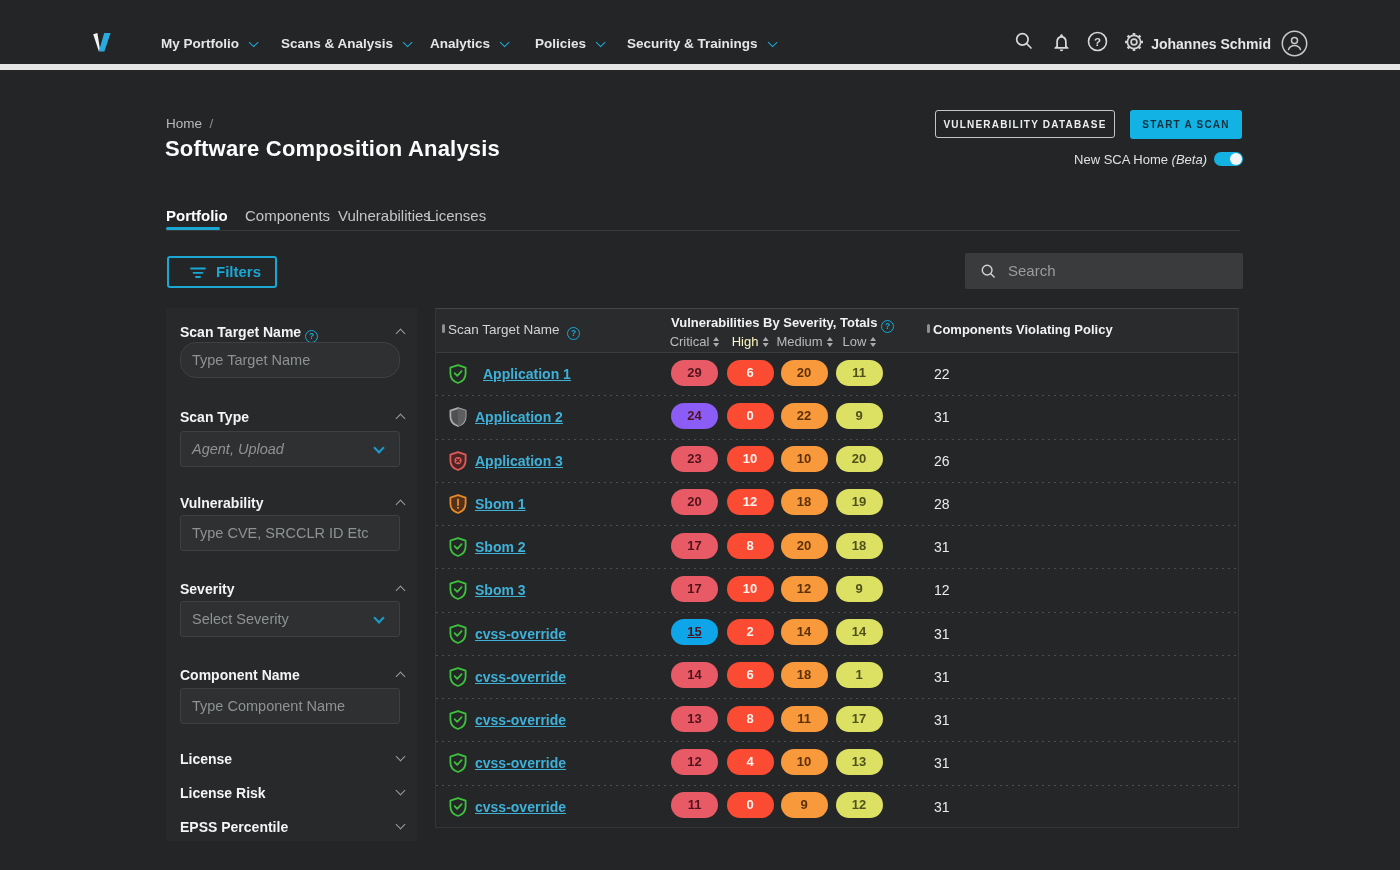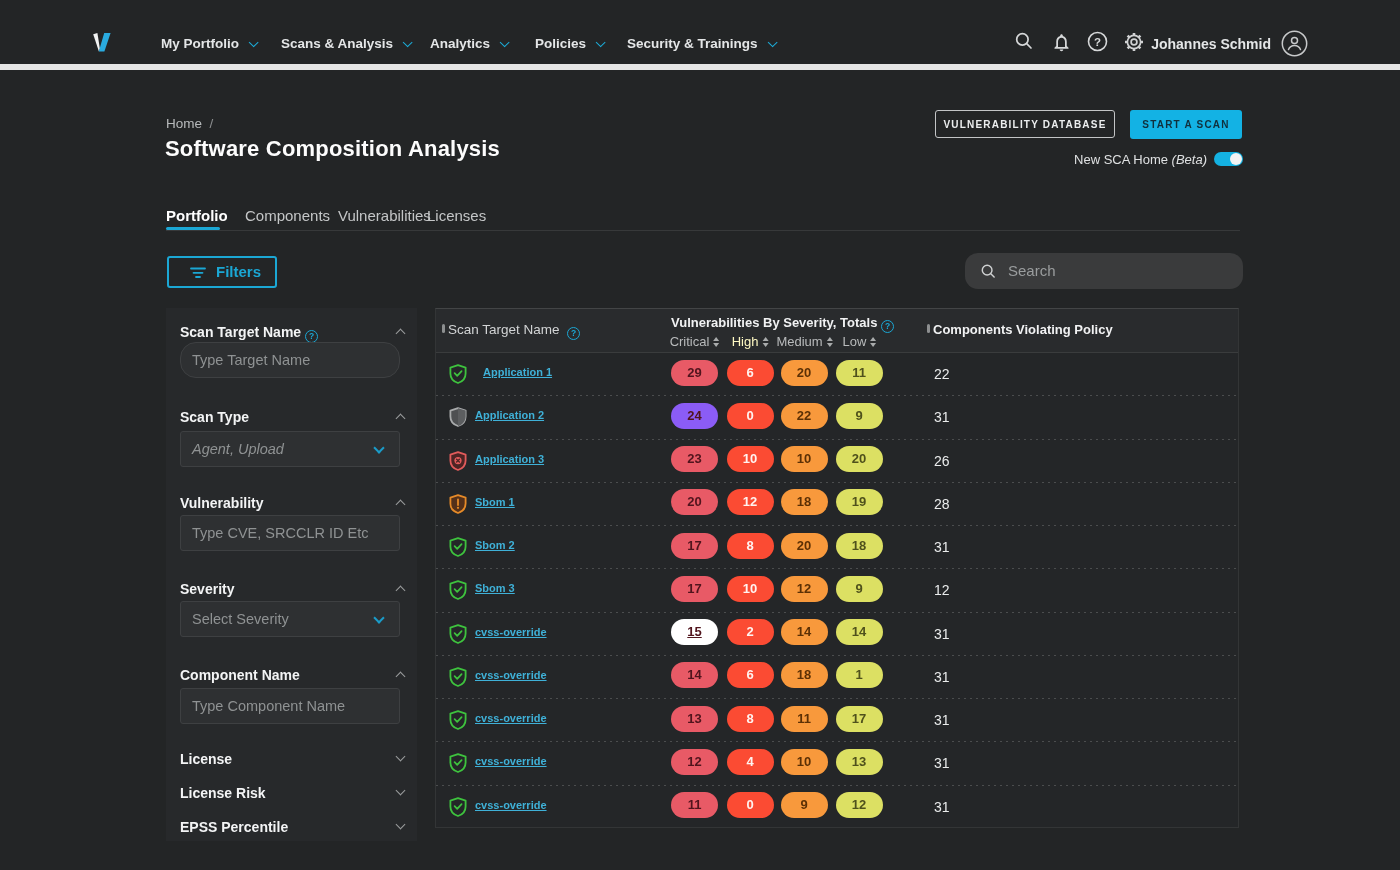--- a/index.html
+++ b/index.html
@@ -17,35 +17,35 @@
 .btn-o { position:absolute; left:935px; top:110px; width:180px; height:28px; border:1px solid #c3c5c6; border-radius:3px; color:#eceeef; font-size:10px; font-weight:700; letter-spacing:1.2px; text-align:center; line-height:27px; }
 .btn-f { position:absolute; left:1130px; top:110px; width:112px; height:29px; background:#13b2e4; border-radius:3px; color:#10303d; font-size:10px; font-weight:700; letter-spacing:1.2px; text-align:center; line-height:29px; }
 .scahome { position:absolute; top:152px; right:193px; font-size:13px; color:#dfe1e2; }
 .toggle { position:absolute; left:1214px; top:152px; width:29px; height:14px; background:#14b2e2; border-radius:7px; }
 .toggle .knob { position:absolute; right:1px; top:1px; width:12px; height:12px; border-radius:50%; background:#f2f3f3; }
 .tabs-rule { position:absolute; left:166px; top:230px; width:1074px; height:1px; background:#37393a; }
 .tab { position:absolute; top:207px; font-size:15px; color:#c4c6c7; }
 .tab.active { color:#ffffff; font-weight:700; }
 .tab-ul { position:absolute; left:166px; top:227px; width:54px; height:3px; background:#1ba7d4; border-radius:2px; }
 .filters { position:absolute; left:167px; top:256px; width:110px; height:32px; border:2px solid #1ba7d4; border-radius:3px; color:#1ba7d4; font-size:15px; font-weight:700; }
-.searchbox { position:absolute; left:965px; top:253px; width:278px; height:36px; background:#3a3b3c; border-radius:13px; }
+.searchbox { position:absolute; left:965px; top:253px; width:278px; height:36px; background:#3a3b3c; border-radius:2px; }
 .panel { position:absolute; left:166px; top:308px; width:251px; height:533px; background:#27292b; }
 .flabel { position:absolute; left:14px; font-size:14px; font-weight:700; color:#f3f4f5; }
 .finput { position:absolute; left:14px; width:220px; height:36px; background:#2e3032; border:1px solid #3e4042; border-radius:3px; font-size:14.5px; color:#8f9293; line-height:34px; padding-left:11px; }
 .fchev { position:absolute; right:13px; }
 .table { position:absolute; left:435px; top:308px; width:804px; height:520px; border:1px solid #333536; border-top:1px solid #434546; background:#242628; }
 .throw { position:absolute; left:0; width:802px; }
 .sep::after { content:""; position:absolute; left:0; bottom:0; width:100%; height:1px; background:repeating-linear-gradient(90deg,#4b4d4e 0 2px,transparent 2px 6px); }
 .srt { display:inline-block; vertical-align:-1px; margin-left:4px; }
 .srt i { display:block; width:0; height:0; border-left:3.5px solid transparent; border-right:3.5px solid transparent; }
 .srt .up { border-bottom:4.5px solid #a9abac; margin-bottom:2px; }
 .srt .dn { border-top:4.5px solid #a9abac; }
 .grip { display:inline-block; width:2.5px; height:9px; background:#8d8f90; border-radius:1.5px; }
 .pill { position:absolute; width:47px; height:26px; border-radius:13px; font-size:13px; font-weight:700; text-align:center; line-height:26px; }
-.rlink { position:absolute; font-size:11px; font-weight:700; color:#3fb1d8; text-decoration:underline;text-align:center; }
+.rlink { position:absolute; font-size:14px; font-weight:700; color:#3fb1d8; text-decoration:underline;text-align:center; }
 .rnum { position:absolute; left:498px; font-size:14px; color:#eaecec; }
 .icon-btn { position:absolute; top:31px; }
 </style></head><body>
 
 <div class="nav">
 <svg class="abs" style="left:93px;top:33px;" width="19" height="19" viewBox="0 0 19 19">
       <polygon points="0.2,1.2 4.4,0 6.9,15.8 5.9,18.4" fill="#f2f3f3"></polygon>
       <polygon points="11.2,0 17.6,0 11.4,18.6 5.8,18.6" fill="#2aabdf"></polygon>
     </svg>
 <div class="navitem" style="left:161px;">My Portfolio<span class="chev"></span></div>
@@ -215,21 +215,21 @@
 <span class="pill" style="left:344.5px;top:6.5px;background:#f8993c;color:#5c3005;">12</span>
 <span class="pill" style="left:399.5px;top:6.5px;background:#dce063;color:#4f511c;">9</span>
 <span class="rnum" style="top:13px;">12</span>
 </div>
 <div class="throw sep" style="top:303.6px;height:43.27px;">
 <span class="abs" style="left:13px;top:11px;"><svg width="18" height="20" viewBox="0 0 18 20">
           <path d="M9 1.2 L16.6 3.6 V9.4 C16.6 14.2 13.4 17.6 9 19 C4.6 17.6 1.4 14.2 1.4 9.4 V3.6 Z" fill="none" stroke="#3ec23e" stroke-width="1.8" stroke-linejoin="round"></path>
           <path d="M5.6 9.2 L8.2 11.8 L12.6 7.2" fill="none" stroke="#3ec23e" stroke-width="1.7" stroke-linecap="round" stroke-linejoin="round"></path>
         </svg></span>
 <a class="rlink" style="left:39px;top:13px;">cvss-override</a>
-<span class="pill" style="left:235px;top:6.5px;background:#ffffff;color:#51141d;text-decoration:underline;">15</span>
+<span class="pill" style="left:235px;top:6.5px;background:#0ea5e9;color:#51141d;text-decoration:underline;">15</span>
 <span class="pill" style="left:290.5px;top:6.5px;background:#fb4b33;color:#fff3f0;">2</span>
 <span class="pill" style="left:344.5px;top:6.5px;background:#f8993c;color:#5c3005;">14</span>
 <span class="pill" style="left:399.5px;top:6.5px;background:#dce063;color:#4f511c;">14</span>
 <span class="rnum" style="top:13px;">31</span>
 </div>
 <div class="throw sep" style="top:346.9px;height:43.27px;">
 <span class="abs" style="left:13px;top:11px;"><svg width="18" height="20" viewBox="0 0 18 20">
           <path d="M9 1.2 L16.6 3.6 V9.4 C16.6 14.2 13.4 17.6 9 19 C4.6 17.6 1.4 14.2 1.4 9.4 V3.6 Z" fill="none" stroke="#3ec23e" stroke-width="1.8" stroke-linejoin="round"></path>
           <path d="M5.6 9.2 L8.2 11.8 L12.6 7.2" fill="none" stroke="#3ec23e" stroke-width="1.7" stroke-linecap="round" stroke-linejoin="round"></path>
         </svg></span>

